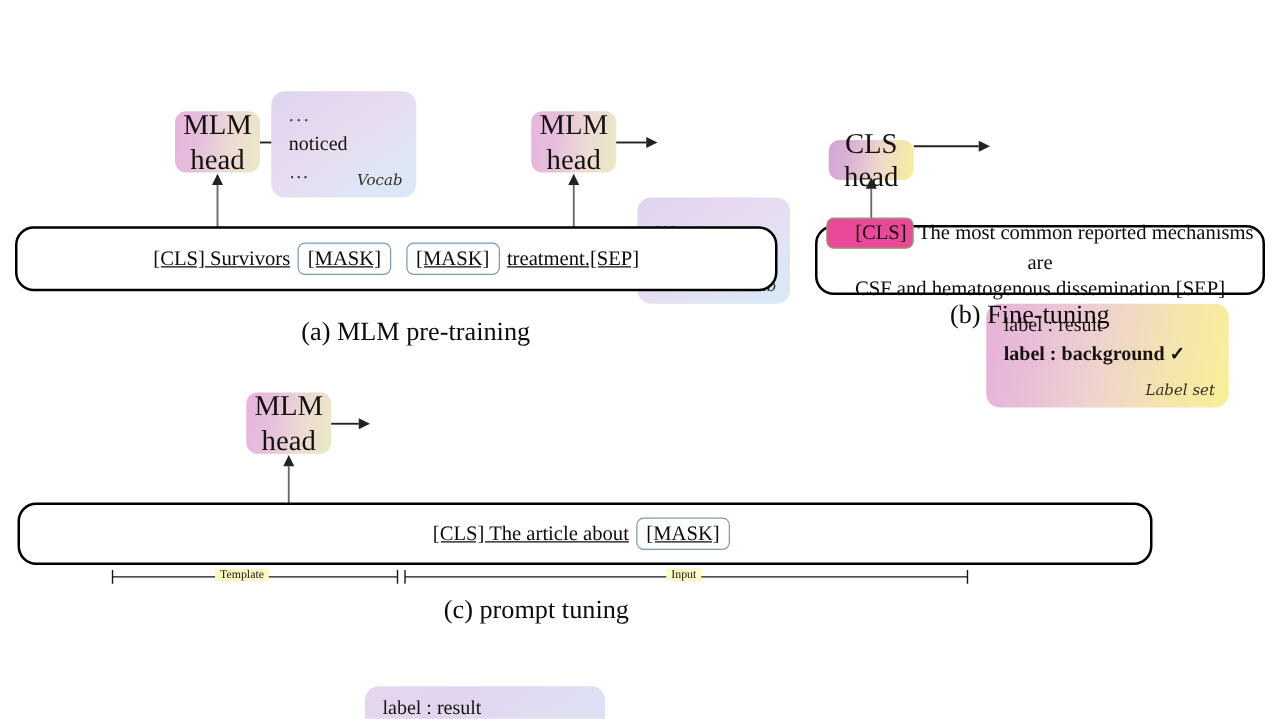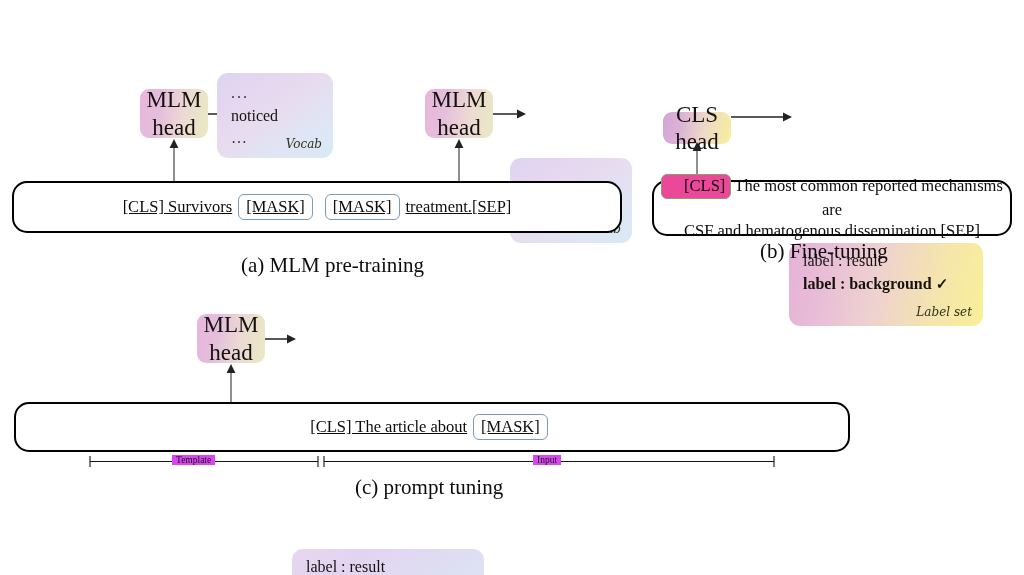--- a/index.html
+++ b/index.html
@@ -119,21 +119,21 @@
     font-size: 21px;
     color: #0c0c0c;
     white-space: nowrap;
   }
 
   
   .span-label {
     position: absolute;
     font-size: 9.5px;
     color: #141414;
-    background: #d946ef;
+    background: #fef9c3;
     padding: 0 4px;
     white-space: nowrap;
     font-family: "Liberation Serif", serif;
   }
 </style>
 </head>
 <body>
 
 <div class="abs head-box" style="left:140px; top:89px; width:68px; height:49px;">
   <span class="ln">MLM</span>
@@ -240,21 +240,21 @@
     <span>label : result</span>
   </div>
 
 </div>
 
 <svg class="arrow-svg" style="left:224px; top:363px;" width="14" height="52" viewBox="0 0 14 52">
   <line x1="7" y1="52" x2="7" y2="10" stroke="#6a6a6a" stroke-width="1.5"></line>
   <polygon points="2.6,10 7,1 11.4,10" fill="#222222"></polygon>
 </svg>
 
-<div class="abs sent-box" style="left:14px; top:402px; width:836px; height:50px;">
+<div class="abs sent-box" style="left:14px; top:402px; width:908px; height:50px;">
   <div class="sent-inner">
     <span>[CLS] The article about</span>
     <span class="tok">[MASK]</span>
   </div>
 </div>
 
 <svg class="arrow-svg" style="left:89px; top:455px;" width="230" height="13" viewBox="0 0 230 13">
   <line x1="1" y1="1" x2="1" y2="12" stroke="#141414" stroke-width="1.1"></line>
   <line x1="229" y1="1" x2="229" y2="12" stroke="#141414" stroke-width="1.1"></line>
   <line x1="1" y1="6.5" x2="229" y2="6.5" stroke="#141414" stroke-width="1.1"></line>

